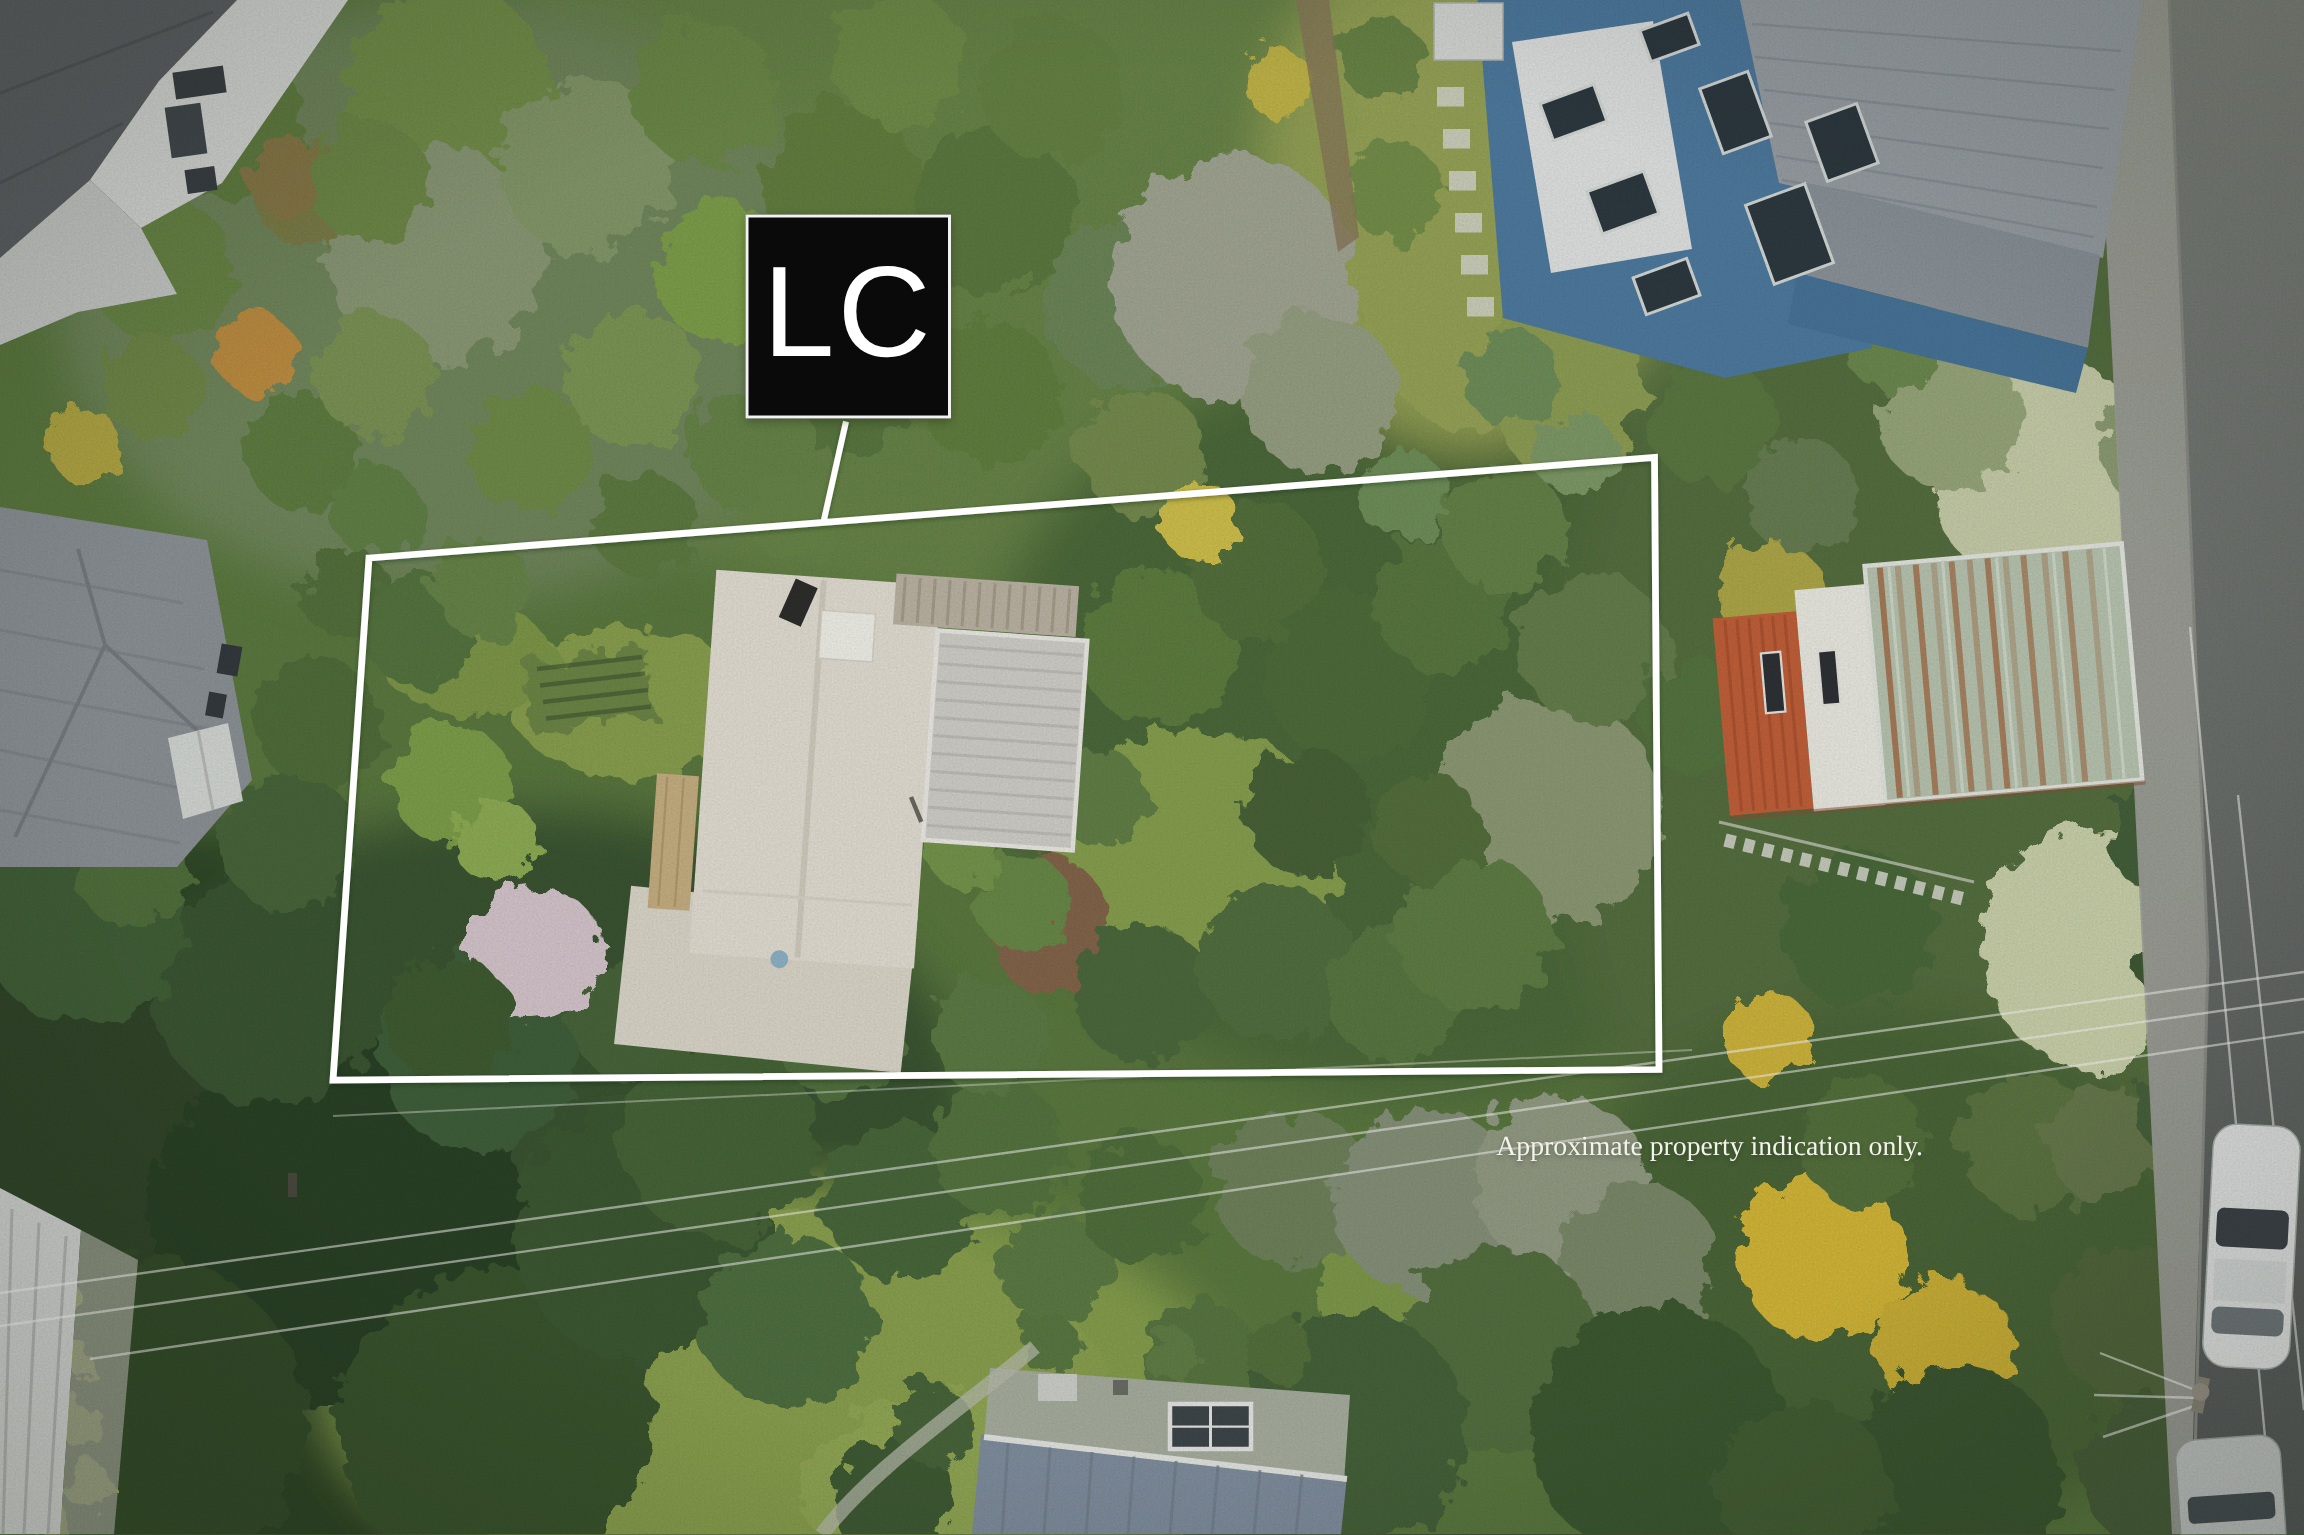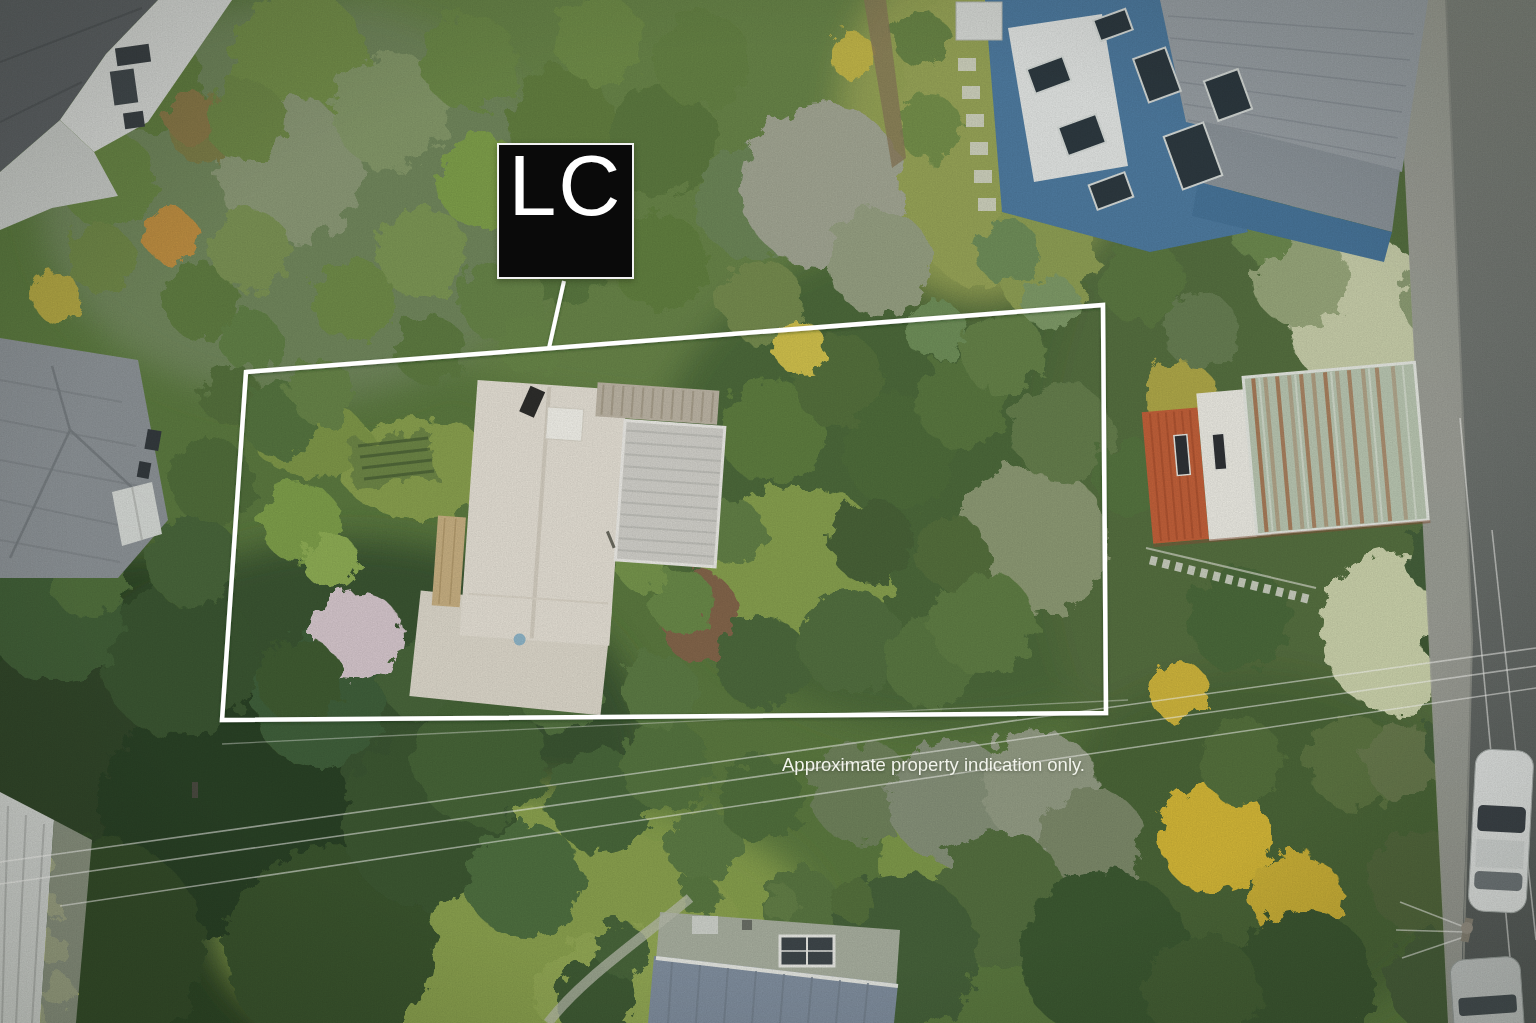--- a/index.html
+++ b/index.html
@@ -1,23 +1,23 @@
 <!DOCTYPE html>
 <html><head>
 <meta charset="utf-8">
 <style>
   html,body{margin:0;padding:0;background:#222;}
   .stage{position:relative;width:1536px;height:1023px;overflow:hidden;background:#5c7a40;font-family:"Liberation Sans",sans-serif;}
   .scene,.overlay{position:absolute;inset:0;}
   .scene{z-index:1;}
   .overlay{z-index:20;pointer-events:none;}
-  .logo{position:absolute;left:497px;top:143px;width:133px;height:132px;background:#0a0a0a;border:2px solid rgba(255,255,255,.95);display:flex;justify-content:center;z-index:30;box-shadow:0 2px 6px rgba(20,30,10,.35);}
+  .logo{position:absolute;left:497px;top:143px;width:133px;height:132px;background:#0a0a0a;border:2px solid rgba(255,255,255,.95);display:flex;align-items:center;justify-content:center;z-index:30;box-shadow:0 2px 6px rgba(20,30,10,.35);}
   .logo span{color:#ffffff;font-size:86px;font-weight:300;letter-spacing:2px;line-height:1;transform:translateY(-3px);}
-  .disclaimer{position:absolute;left:782px;top:753px;width:500px;text-align:left;z-index:30;
-    font-family:Liberation Sans, sans-serif;font-size:18.5px;line-height:1.32;color:#f2f4ec;
+  .disclaimer{position:absolute;left:782px;top:753px;width:500px;text-align:right;z-index:30;
+    font-family:Liberation Serif, serif;font-size:18.5px;line-height:1.32;color:#f2f4ec;
     text-shadow:0 1px 3px rgba(25,35,15,.38);}
 </style>
 </head>
 <body>
 
 <div class="stage">
 
   <svg class="scene" viewBox="0 0 1536 1023">
     <defs>
       <linearGradient id="roadG" x1="0" y1="0" x2="0" y2="1">

